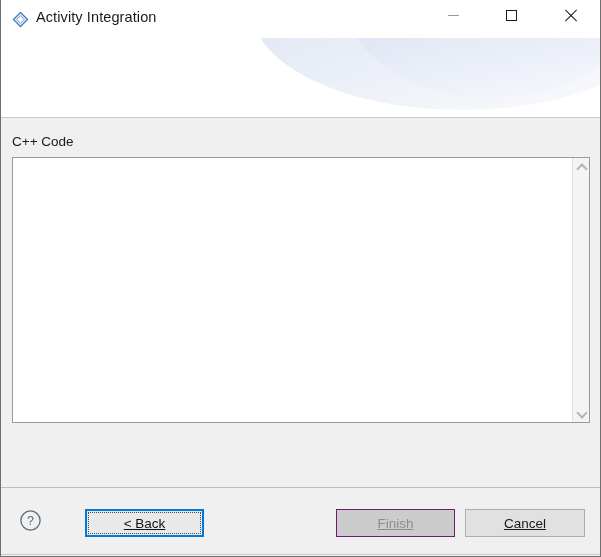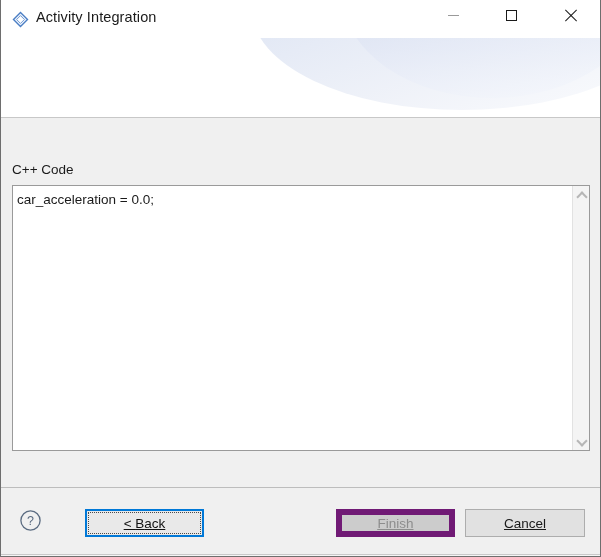--- a/index.html
+++ b/index.html
@@ -128,21 +128,20 @@
   }
 
   
   .content {
     position: absolute;
     left: 0; top: 118px;
     width: 601px;
     height: 369px;
     background: #f0f0f0;
     box-sizing: border-box;
-    margin-top: 28px;
   }
   .field-label {
     position: absolute;
     left: 11px;
     top: 16px;
     font-size: 13.5px;
     color: #1a1a1a;
     white-space: nowrap;
   }
 
@@ -263,21 +262,21 @@
     left: 207px;
     width: 119px;
     background: #cccccc;
     border: 1px solid #bfbfbf;
     color: #8d8d8d;
   }
   .btn-finish {
     left: 335px;
     width: 119px;
     background: #cccccc;
-    border: 6px solid #701a75;
+    border: 1px solid #701a75;
     color: #8d8d8d;
   }
   .btn-cancel {
     left: 464px;
     width: 120px;
     background: #e1e1e1;
     border: 1px solid #adadad;
     color: #1a1a1a;
   }
 
@@ -321,21 +320,20 @@
   <div class="header">
     <div class="banner-swoosh"></div>
     <div class="banner-swoosh2"></div>
   </div>
 
   <div class="content">
 
     <div class="field-label">C++ Code</div>
 
     <div class="codearea">
-      <div class="code-text" contenteditable="false" spellcheck="false" style="">car_acceleration = 0.0;</div>
 
       <div class="scrollbar">
         <div class="sb-arrow sb-up">
           <span class="chev chev-up"></span>
         </div>
         <div class="sb-arrow sb-down">
           <span class="chev chev-down"></span>
         </div>
       </div>
     </div>

